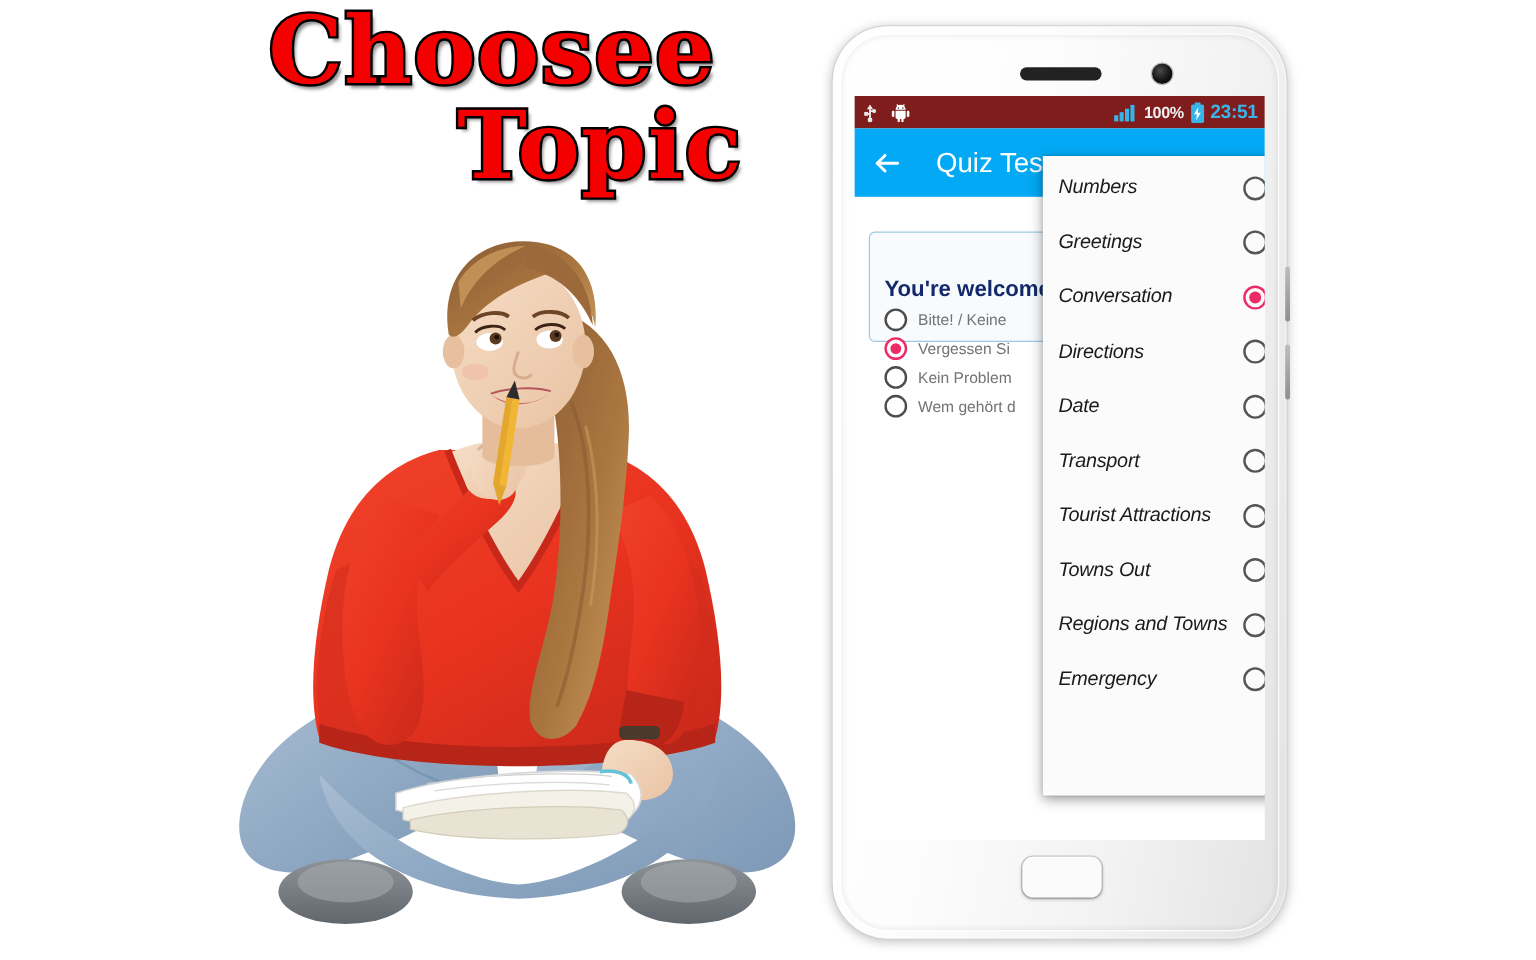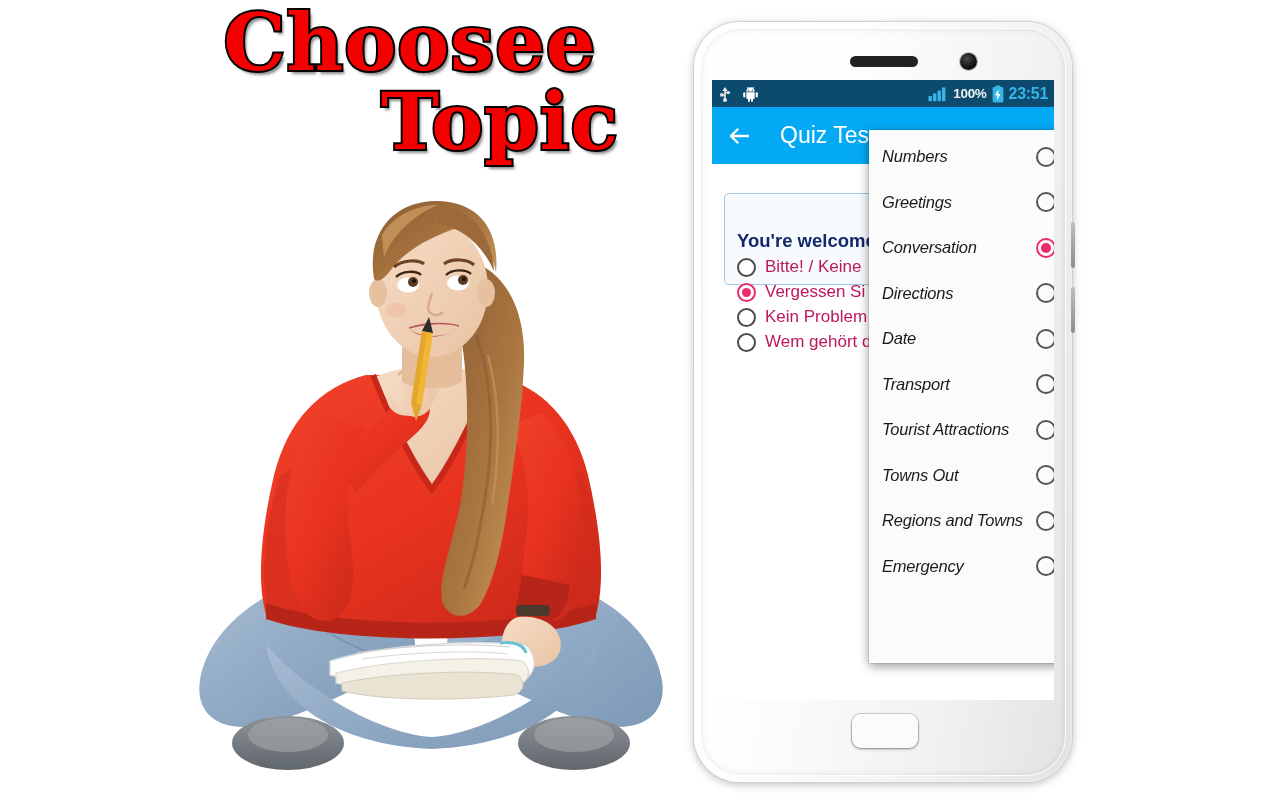--- a/index.html
+++ b/index.html
@@ -70,21 +70,21 @@
   }
 
   
   #screen {
     position:absolute; left:18px; top:58px; width:342px; height:620px;
     background:#ffffff; overflow:hidden;
   }
 
   
   #status-bar {
-    position:relative; height:27px; background:#0c4a6e;
+    position:relative; height:27px; background:#7f1d1d;
     display:flex; align-items:center; padding:0 6px;
     color:#fff; font-size:14px;
   }
   #status-left { display:flex; align-items:center; gap:10px; }
   #status-right { margin-left:auto; display:flex; align-items:center; gap:5px; }
   .sb-icon { display:block; }
   #battery-pct { font-size:13.5px; color:#f0f0f0; font-weight:bold; letter-spacing:-0.3px; }
   #clock { font-size:16px; color:#37b4e8; font-weight:bold; letter-spacing:-0.3px; }
 
   
@@ -106,21 +106,21 @@
   }
   #quiz-heading {
     text-align:center; color:#5b1ea0; font-weight:bold; font-size:19px; letter-spacing:-0.2px;
   }
   #quiz-question {
     color:#13296b; font-weight:bold; font-size:18.5px; margin-top:6px; white-space:nowrap;
   }
   .quiz-option {
     display:flex; align-items:center; gap:9px; margin-top:5px; white-space:nowrap;
   }
-  .quiz-option .label { font-size:17px; color:#be185d; }
+  .quiz-option .label { font-size:13px; color:#737373; }
   .radio {
     width:19px; height:19px; border-radius:50%;
     border:2.3px solid #4c4c4c; flex:none; box-sizing:border-box;
     background:#fff;
     display:flex; align-items:center; justify-content:center;
   }
   .radio.checked { border-color:#ec2a67; }
   .radio.checked::after {
     content:""; width:9px; height:9px; border-radius:50%; background:#ec2a67;
   }

